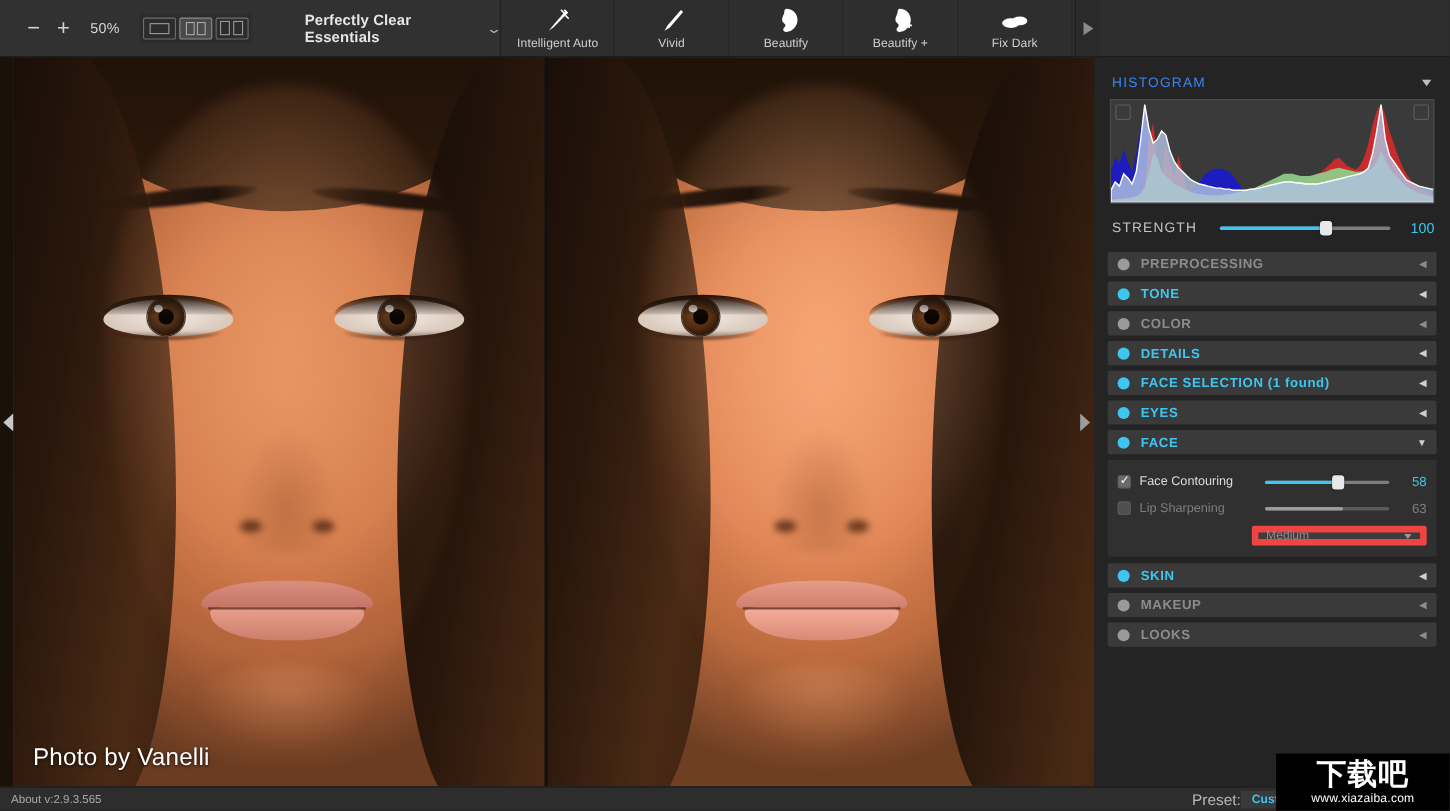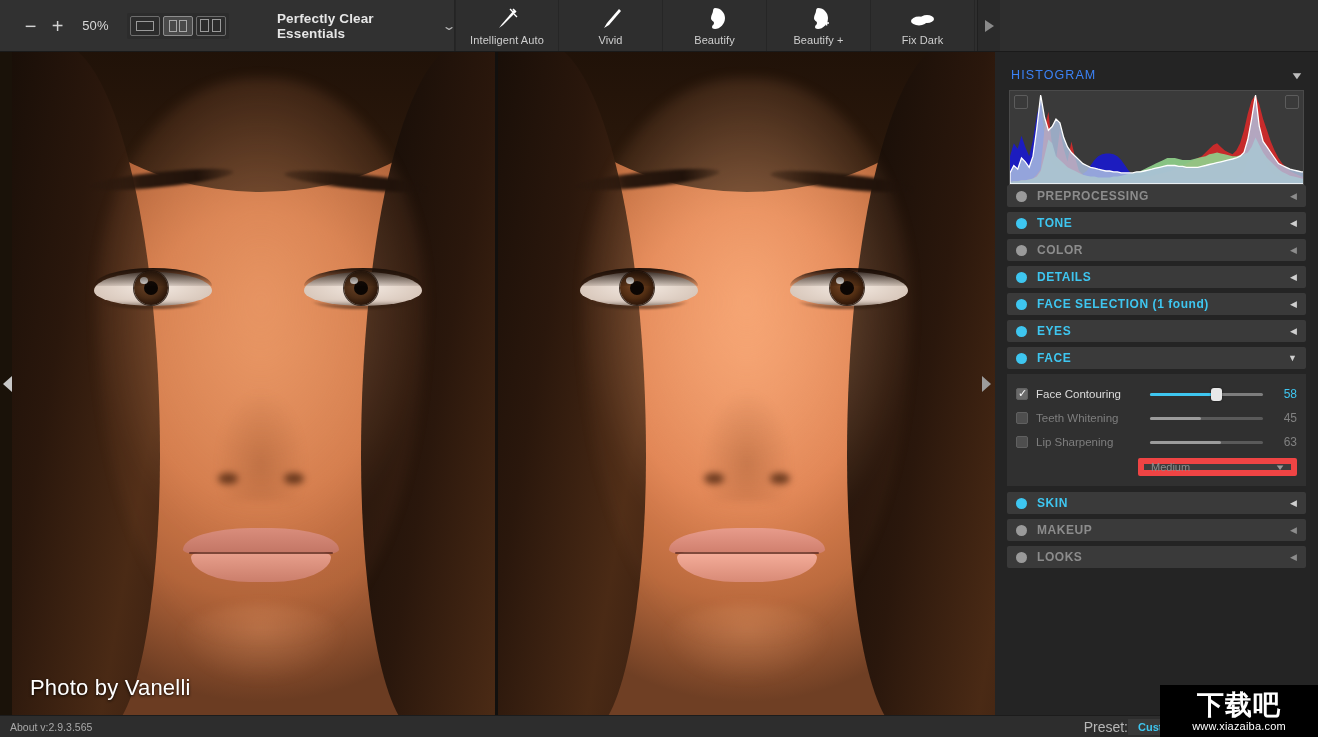--- a/index.html
+++ b/index.html
@@ -499,20 +499,29 @@
       <svg id="hist-svg" width="303" height="93" viewBox="0 0 303 93" preserveAspectRatio="none">
           <path d="M0,93 L0.0,65.2 L3.8,52.2 L7.7,57.8 L11.5,44.8 L15.3,55.9 L19.2,65.2 L23.0,48.5 L26.8,24.4 L30.7,9.6 L34.5,46.6 L38.4,65.2 L42.2,72.6 L46.0,76.3 L49.9,78.2 L53.7,80.0 L57.5,81.9 L61.4,82.8 L65.2,83.7 L69.0,83.7 L72.9,82.8 L76.7,80.0 L80.5,74.5 L84.4,68.9 L88.2,65.2 L92.1,63.3 L95.9,62.4 L99.7,62.4 L103.6,63.3 L107.4,65.2 L111.2,68.9 L115.1,74.5 L118.9,80.0 L122.7,83.7 L126.6,85.6 L130.4,86.5 L134.2,87.4 L138.1,87.4 L141.9,88.4 L145.7,88.4 L149.6,88.4 L153.4,88.4 L157.3,88.4 L161.1,88.4 L164.9,88.4 L168.8,88.4 L172.6,88.4 L176.4,88.4 L180.3,88.4 L184.1,88.4 L187.9,88.4 L191.8,88.4 L195.6,88.4 L199.4,88.4 L203.3,88.4 L207.1,88.4 L210.9,88.4 L214.8,88.4 L218.6,88.4 L222.5,88.4 L226.3,87.4 L230.1,85.6 L234.0,80.0 L237.8,68.9 L241.6,52.2 L245.5,41.1 L249.3,55.9 L253.1,67.0 L257.0,74.5 L260.8,80.0 L264.6,83.7 L268.5,85.6 L272.3,87.4 L276.2,88.4 L280.0,88.4 L283.8,89.3 L287.7,89.3 L291.5,89.3 L295.3,90.2 L299.2,90.2 L303.0,90.2 L303,93 Z" fill="#1a1acb" fill-opacity="0.92"></path>
           <path d="M0,93 L0.0,91.1 L3.8,90.2 L7.7,90.2 L11.5,89.3 L15.3,89.3 L19.2,88.4 L23.0,87.4 L26.8,83.7 L30.7,78.2 L34.5,37.4 L38.4,20.7 L42.2,55.9 L46.0,68.9 L49.9,39.2 L53.7,57.8 L57.5,70.8 L61.4,50.4 L65.2,67.0 L69.0,80.0 L72.9,83.7 L76.7,85.6 L80.5,86.5 L84.4,87.4 L88.2,87.4 L92.1,88.4 L95.9,88.4 L99.7,88.4 L103.6,88.4 L107.4,88.4 L111.2,88.4 L115.1,88.4 L118.9,87.4 L122.7,87.4 L126.6,86.5 L130.4,86.5 L134.2,85.6 L138.1,85.6 L141.9,84.7 L145.7,83.7 L149.6,82.8 L153.4,81.9 L157.3,80.9 L161.1,80.0 L164.9,78.2 L168.8,76.3 L172.6,74.5 L176.4,72.6 L180.3,70.8 L184.1,68.9 L187.9,67.0 L191.8,65.2 L195.6,61.5 L199.4,57.8 L203.3,54.1 L207.1,52.2 L210.9,55.9 L214.8,59.6 L218.6,61.5 L222.5,63.3 L226.3,59.6 L230.1,52.2 L234.0,39.2 L237.8,22.5 L241.6,9.6 L245.5,4.0 L249.3,13.3 L253.1,28.1 L257.0,39.2 L260.8,50.4 L264.6,59.6 L268.5,67.0 L272.3,72.6 L276.2,76.3 L280.0,80.0 L283.8,81.9 L287.7,83.7 L291.5,85.6 L295.3,86.5 L299.2,87.4 L303.0,88.4 L303,93 Z" fill="#d42a2a" fill-opacity="0.92"></path>
           <path d="M0,93 L0.0,91.1 L3.8,90.2 L7.7,90.2 L11.5,89.3 L15.3,89.3 L19.2,88.4 L23.0,87.4 L26.8,85.6 L30.7,80.0 L34.5,65.2 L38.4,48.5 L42.2,52.2 L46.0,65.2 L49.9,68.9 L53.7,72.6 L57.5,76.3 L61.4,78.2 L65.2,80.0 L69.0,81.9 L72.9,83.7 L76.7,84.7 L80.5,85.6 L84.4,85.6 L88.2,86.5 L92.1,86.5 L95.9,86.5 L99.7,86.5 L103.6,85.6 L107.4,85.6 L111.2,84.7 L115.1,83.7 L118.9,82.8 L122.7,81.9 L126.6,80.9 L130.4,80.0 L134.2,78.2 L138.1,76.3 L141.9,74.5 L145.7,72.6 L149.6,70.8 L153.4,68.9 L157.3,67.0 L161.1,67.0 L164.9,67.0 L168.8,68.0 L172.6,68.9 L176.4,68.9 L180.3,68.9 L184.1,68.0 L187.9,67.0 L191.8,66.1 L195.6,65.2 L199.4,63.3 L203.3,62.4 L207.1,61.5 L210.9,62.4 L214.8,63.3 L218.6,64.3 L222.5,65.2 L226.3,65.2 L230.1,64.3 L234.0,63.3 L237.8,61.5 L241.6,55.9 L245.5,46.6 L249.3,54.1 L253.1,61.5 L257.0,67.0 L260.8,70.8 L264.6,74.5 L268.5,78.2 L272.3,80.9 L276.2,82.8 L280.0,84.7 L283.8,85.6 L287.7,86.5 L291.5,87.4 L295.3,88.4 L299.2,88.4 L303.0,89.3 L303,93 Z" fill="#8fcf8a" fill-opacity="0.92"></path>
           <path d="M0,93 L0.0,81.9 L3.8,74.5 L7.7,78.2 L11.5,67.0 L15.3,70.8 L19.2,76.3 L23.0,65.2 L26.8,37.4 L30.7,4.0 L34.5,26.3 L38.4,39.2 L42.2,35.5 L46.0,28.1 L49.9,31.8 L53.7,46.6 L57.5,55.9 L61.4,61.5 L65.2,65.2 L69.0,68.9 L72.9,72.6 L76.7,74.5 L80.5,76.3 L84.4,77.2 L88.2,78.2 L92.1,79.1 L95.9,80.0 L99.7,80.0 L103.6,80.9 L107.4,80.9 L111.2,81.9 L115.1,81.9 L118.9,81.9 L122.7,81.9 L126.6,80.9 L130.4,80.9 L134.2,80.0 L138.1,79.1 L141.9,78.2 L145.7,77.2 L149.6,76.3 L153.4,75.4 L157.3,74.5 L161.1,74.5 L164.9,74.5 L168.8,75.4 L172.6,75.4 L176.4,76.3 L180.3,76.3 L184.1,76.3 L187.9,76.3 L191.8,75.4 L195.6,74.5 L199.4,73.5 L203.3,72.6 L207.1,71.7 L210.9,70.8 L214.8,69.8 L218.6,68.9 L222.5,68.0 L226.3,67.0 L230.1,65.2 L234.0,61.5 L237.8,48.5 L241.6,28.1 L245.5,4.0 L249.3,35.5 L253.1,50.4 L257.0,55.9 L260.8,61.5 L264.6,67.0 L268.5,72.6 L272.3,74.5 L276.2,76.3 L280.0,78.2 L283.8,79.1 L287.7,80.0 L291.5,80.9 L295.3,80.9 L299.2,81.9 L303.0,81.9 L303,93 Z" fill="#aec2e0" fill-opacity="0.82" stroke="#ffffff" stroke-width="1.3"></path>
         </svg>
       <div class="clip-box l"></div>
       <div class="clip-box r"></div>
     </div>
 
+    <div class="strength-row">
+      <span class="strength-lbl">STRENGTH</span>
+      <span class="sl" style="flex:1">
+        <span class="sl-track"></span>
+        <span class="sl-fill" id="strength-fill" style="width: 62%;"></span>
+        <span class="sl-knob" id="strength-knob" style="left: calc(62% - 5px);"></span>
+      </span>
+      <span class="strength-val">100</span>
+    </div>
 
     <div class="sect off">
       <span class="dot"></span>
       <span class="nm">PREPROCESSING</span>
       <span class="arw">◀</span>
     </div>
 
     <div class="sect">
       <span class="dot"></span>
       <span class="nm">TONE</span>
@@ -555,29 +564,20 @@
         <span class="lbl">Face Contouring</span>
         <span class="sl">
           <span class="sl-track"></span>
           <span class="sl-fill" id="fc-fill" style="width: 58%;"></span>
           <span class="sl-knob" id="fc-knob" style="left: calc(58% - 5px);"></span>
         </span>
         <span class="val">58</span>
       </div>
       <div class="srow off">
         <span class="cbx"></span>
-        <span class="lbl">Teeth Whitening</span>
-        <span class="sl">
-          <span class="sl-track dim"></span>
-          <span class="sl-fill dim" id="tw-fill" style="width: 45%;"></span>
-        </span>
-        <span class="val">45</span>
-      </div>
-      <div class="srow off">
-        <span class="cbx"></span>
         <span class="lbl">Lip Sharpening</span>
         <span class="sl">
           <span class="sl-track dim"></span>
           <span class="sl-fill dim" id="ls-fill" style="width: 63%;"></span>
         </span>
         <span class="val">63</span>
       </div>
       <div class="dd">
         <span class="dlbl">Medium</span>
         <span class="darw">▼</span>

